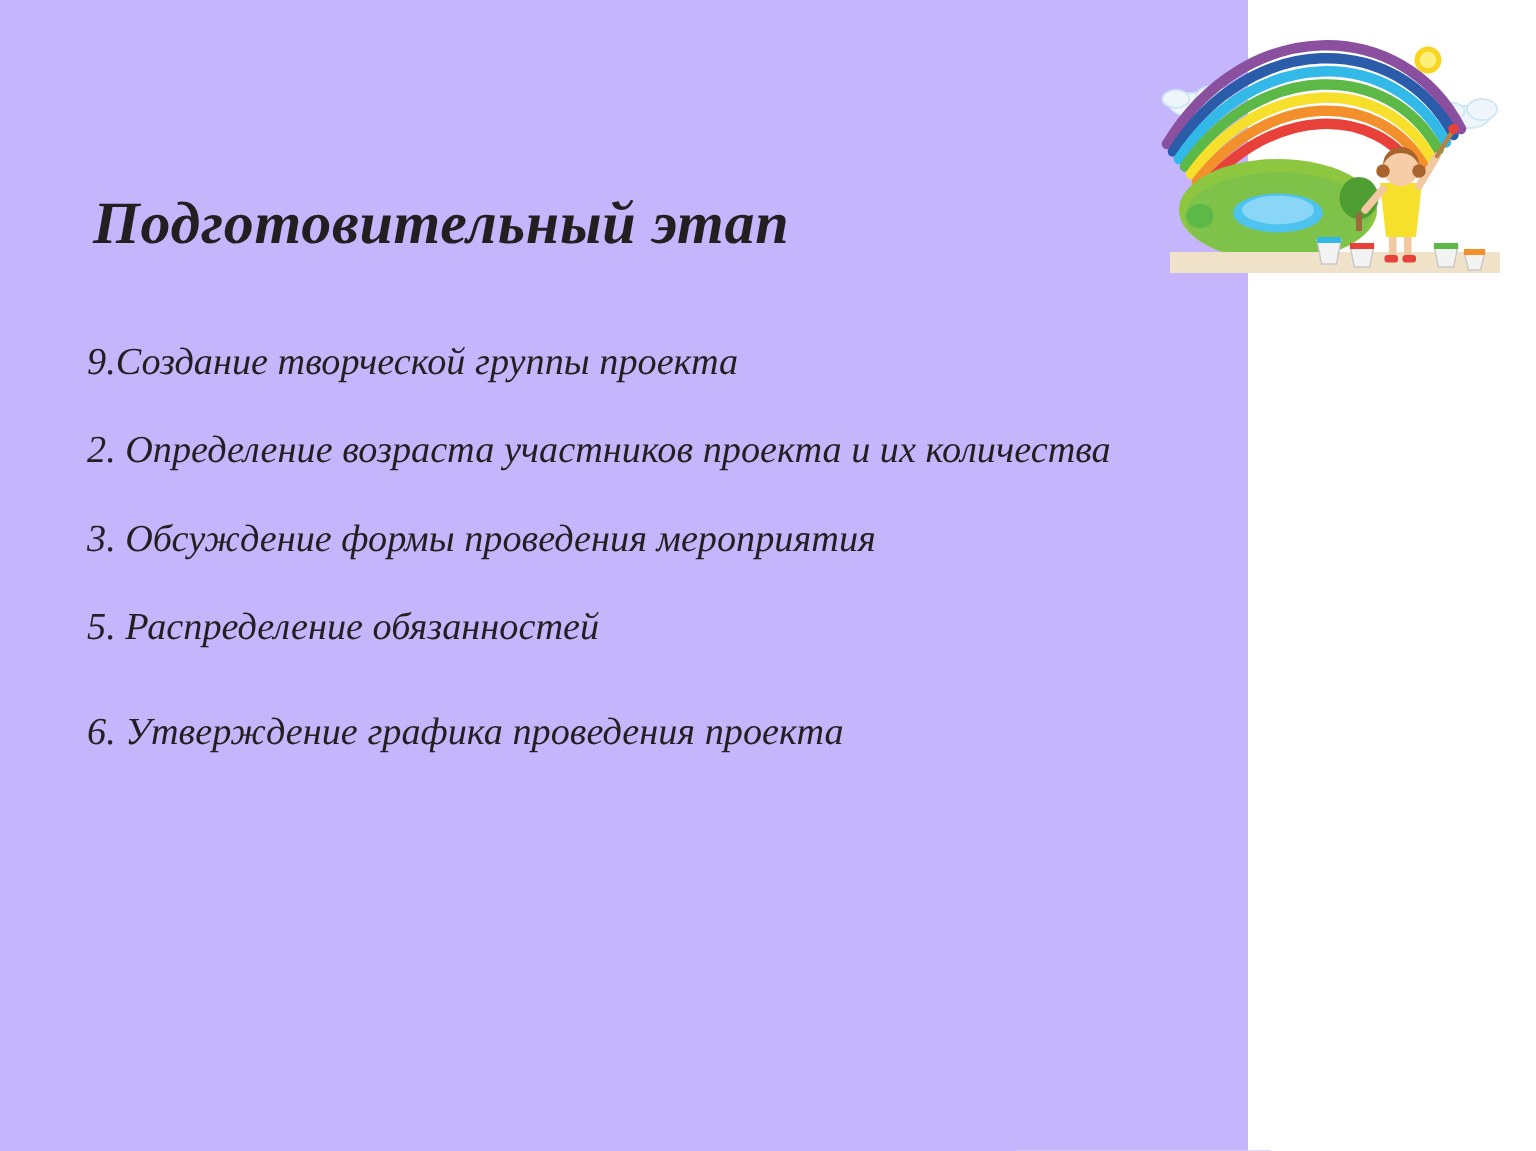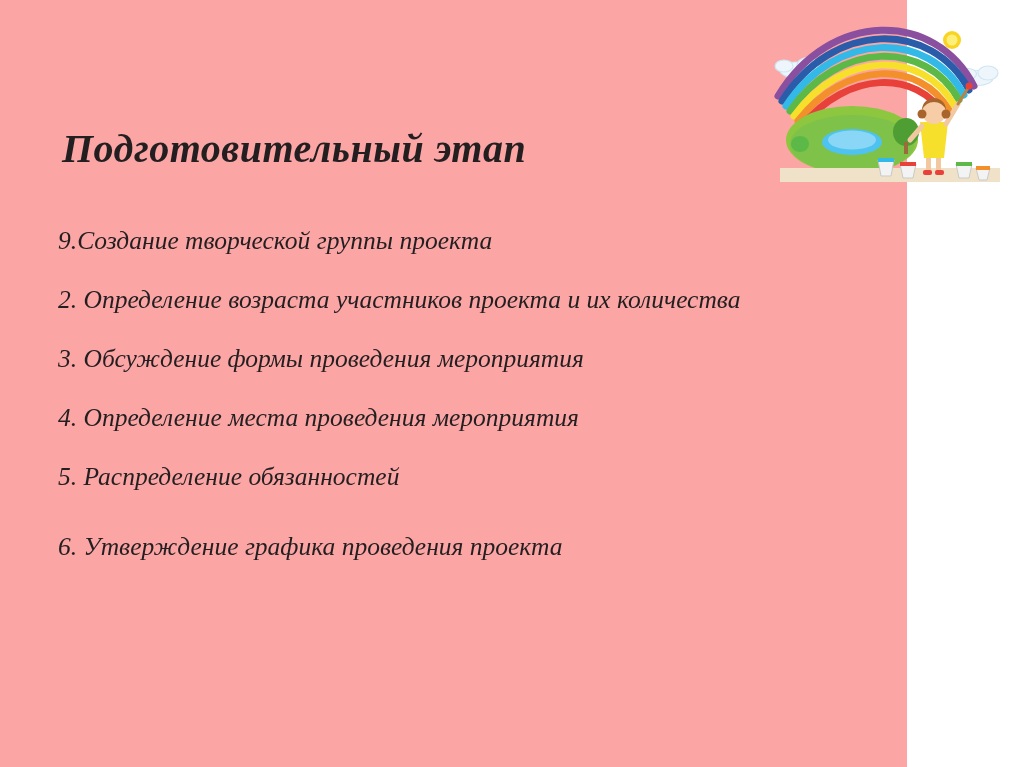--- a/index.html
+++ b/index.html
@@ -8,23 +8,23 @@
   }
   body {
     width: 1024px;
     height: 767px;
     background: #ffffff;
     font-family: "Liberation Serif", serif;
     overflow: hidden;
   }
   .slide {
     position: relative;
-    width: 907px;
+    width: 832px;
     height: 767px;
-    background: #fca5a5;
+    background: #c4b5fd;
   }
   .slide-title {
     position: absolute;
     left: 62px;
     top: 98px;
     font-family: "Liberation Serif", serif;
     font-style: italic;
     font-weight: bold;
     font-size: 40px;
     color: #231f20;
@@ -61,21 +61,20 @@
 <body>
 
 <div class="slide">
 
   <h1 class="slide-title">Подготовительный этап</h1>
 
   <div class="body-list">
     <div class="body-item">9.Создание творческой группы проекта</div>
     <div class="body-item">2. Определение возраста участников проекта и их количества</div>
     <div class="body-item"> 3. Обсуждение формы проведения мероприятия</div>
-    <div class="body-item">4. Определение места проведения мероприятия</div>
     <div class="body-item">5. Распределение обязанностей</div>
     <div class="body-item">6. Утверждение графика проведения проекта</div>
   </div>
 
   <div class="art">
     <svg width="250" height="190" viewBox="0 0 250 190" xmlns="http://www.w3.org/2000/svg">
 
       <g>
         <circle cx="192" cy="22" r="9" fill="#f9d423"></circle>
         <circle cx="192" cy="22" r="5.5" fill="#fdf07a"></circle>

